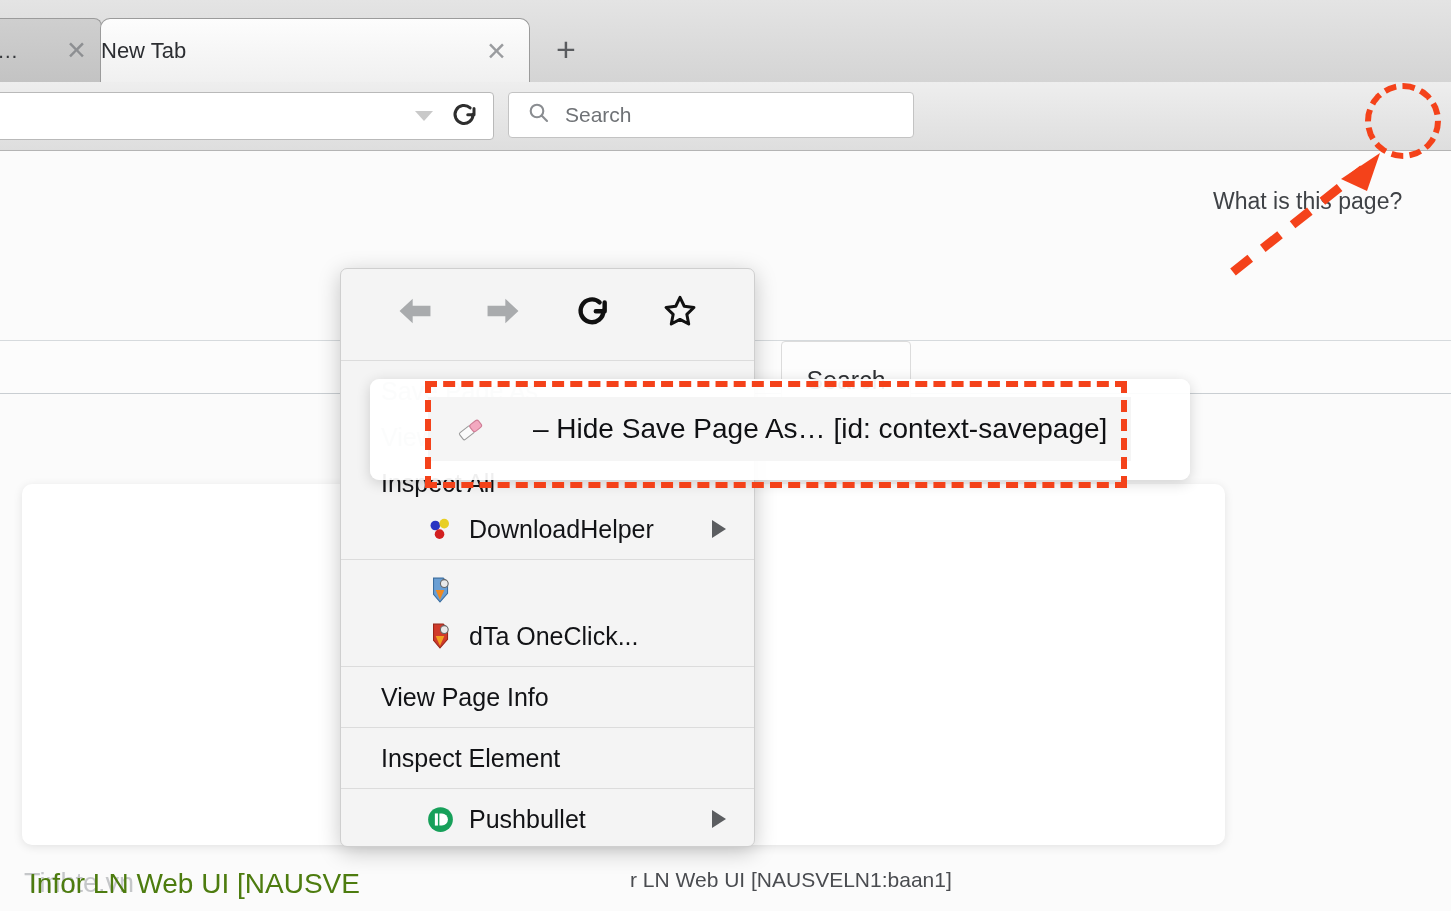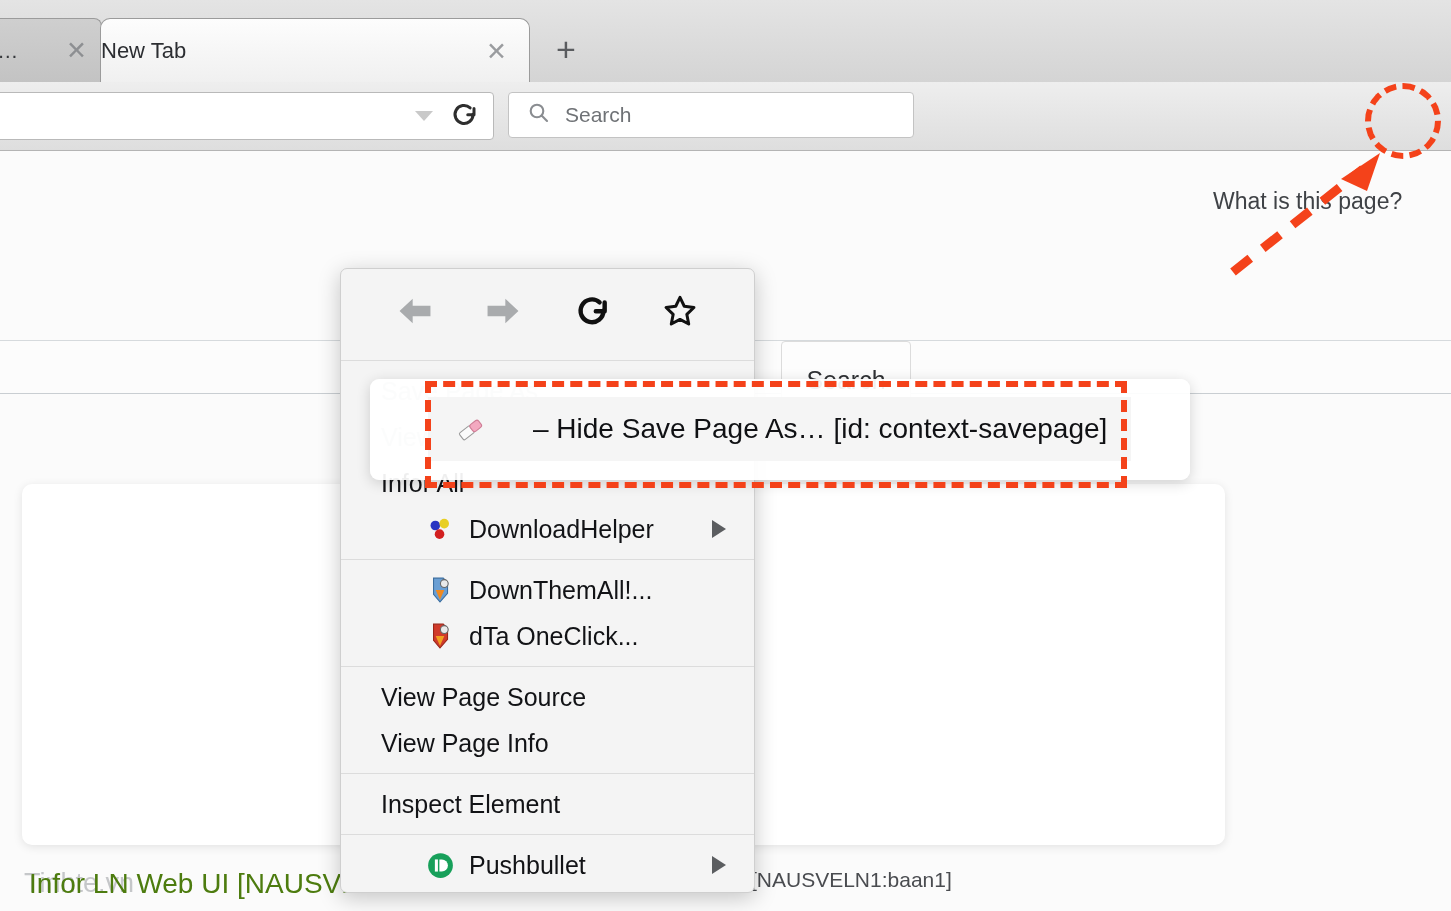--- a/index.html
+++ b/index.html
@@ -262,21 +262,21 @@
   </div>
   <div class="ctxsep"></div>
 
   <div class="ctxitem dim">
     <span>Save Page As…</span>
   </div>
   <div class="ctxitem dim">
     <span>View Background Image</span>
   </div>
   <div class="ctxitem">
-    <span>Infor All</span>
+    <span>Inspect All</span>
   </div>
   <div class="ctxitem hasicon">
     <span class="mi-icon">
       <svg width="28" height="28" viewBox="0 0 24 24">
         <circle cx="8" cy="9" r="4.1" fill="#2a35c2"></circle>
         <circle cx="15.6" cy="7.4" r="4.1" fill="#e8cf22"></circle>
         <circle cx="11.6" cy="16.4" r="4.1" fill="#d21f1f"></circle>
       </svg>
     </span>
     <span>DownloadHelper</span>
@@ -286,38 +286,34 @@
   <div class="ctxsep"></div>
 
   <div class="ctxitem hasicon">
     <span class="mi-icon">
       <svg width="26" height="28" viewBox="0 0 22 26">
         <path d="M5 2h9l4 4v10l-7 8-6-7z" fill="#6a9fd4" stroke="#3a6d9f" stroke-width="1"></path>
         <path d="M7 13h8l-4 9z" fill="#f08a20"></path>
         <circle cx="15" cy="7" r="3.6" fill="#e9e9e9" stroke="#666" stroke-width="1"></circle>
       </svg>
     </span>
-    <span>DownThemAll!...</span>
   </div>
   <div class="ctxitem hasicon">
     <span class="mi-icon">
       <svg width="26" height="28" viewBox="0 0 22 26">
         <path d="M5 2h9l4 4v10l-7 8-6-7z" fill="#d03a2a" stroke="#9a2417" stroke-width="1"></path>
         <path d="M7 13h8l-4 9z" fill="#f0a020"></path>
         <circle cx="15" cy="7" r="3.6" fill="#e9e9e9" stroke="#666" stroke-width="1"></circle>
       </svg>
     </span>
     <span>dTa OneClick...</span>
   </div>
 
   <div class="ctxsep"></div>
 
-  <div class="ctxitem">
-    <span>View Page Source</span>
-  </div>
   <div class="ctxitem">
     <span>View Page Info</span>
   </div>
 
   <div class="ctxsep"></div>
 
   <div class="ctxitem">
     <span>Inspect Element</span>
   </div>
 

